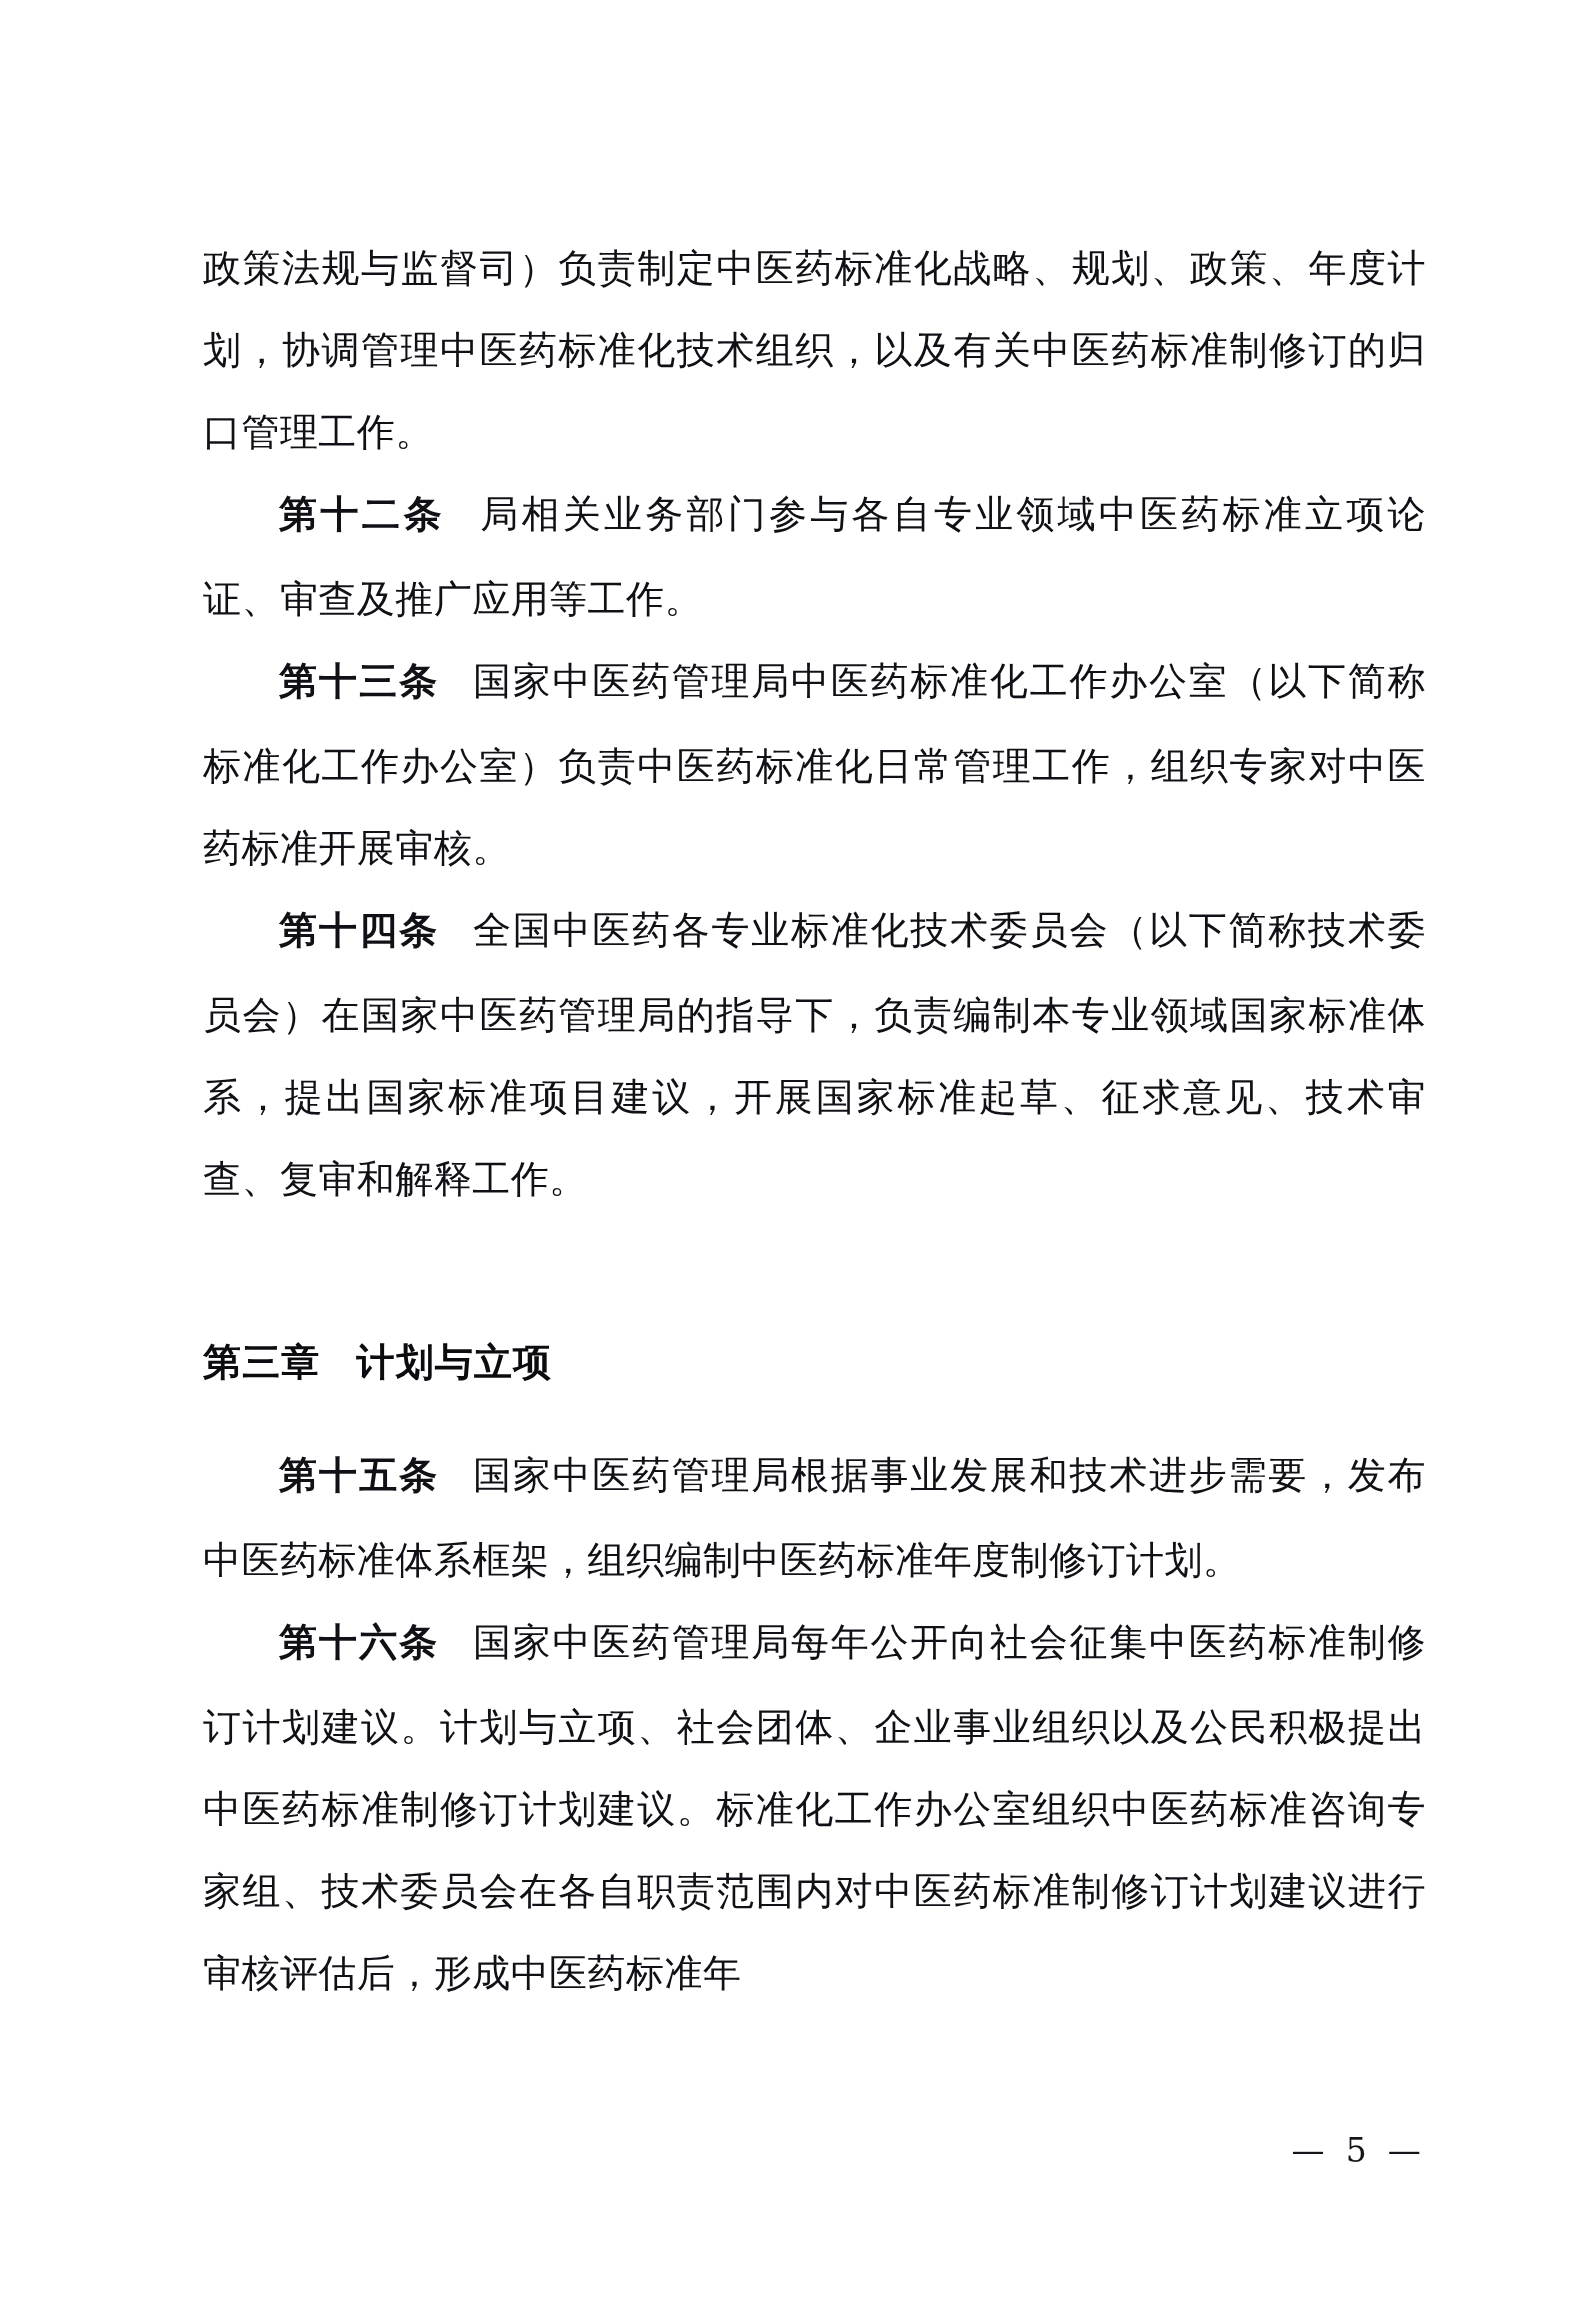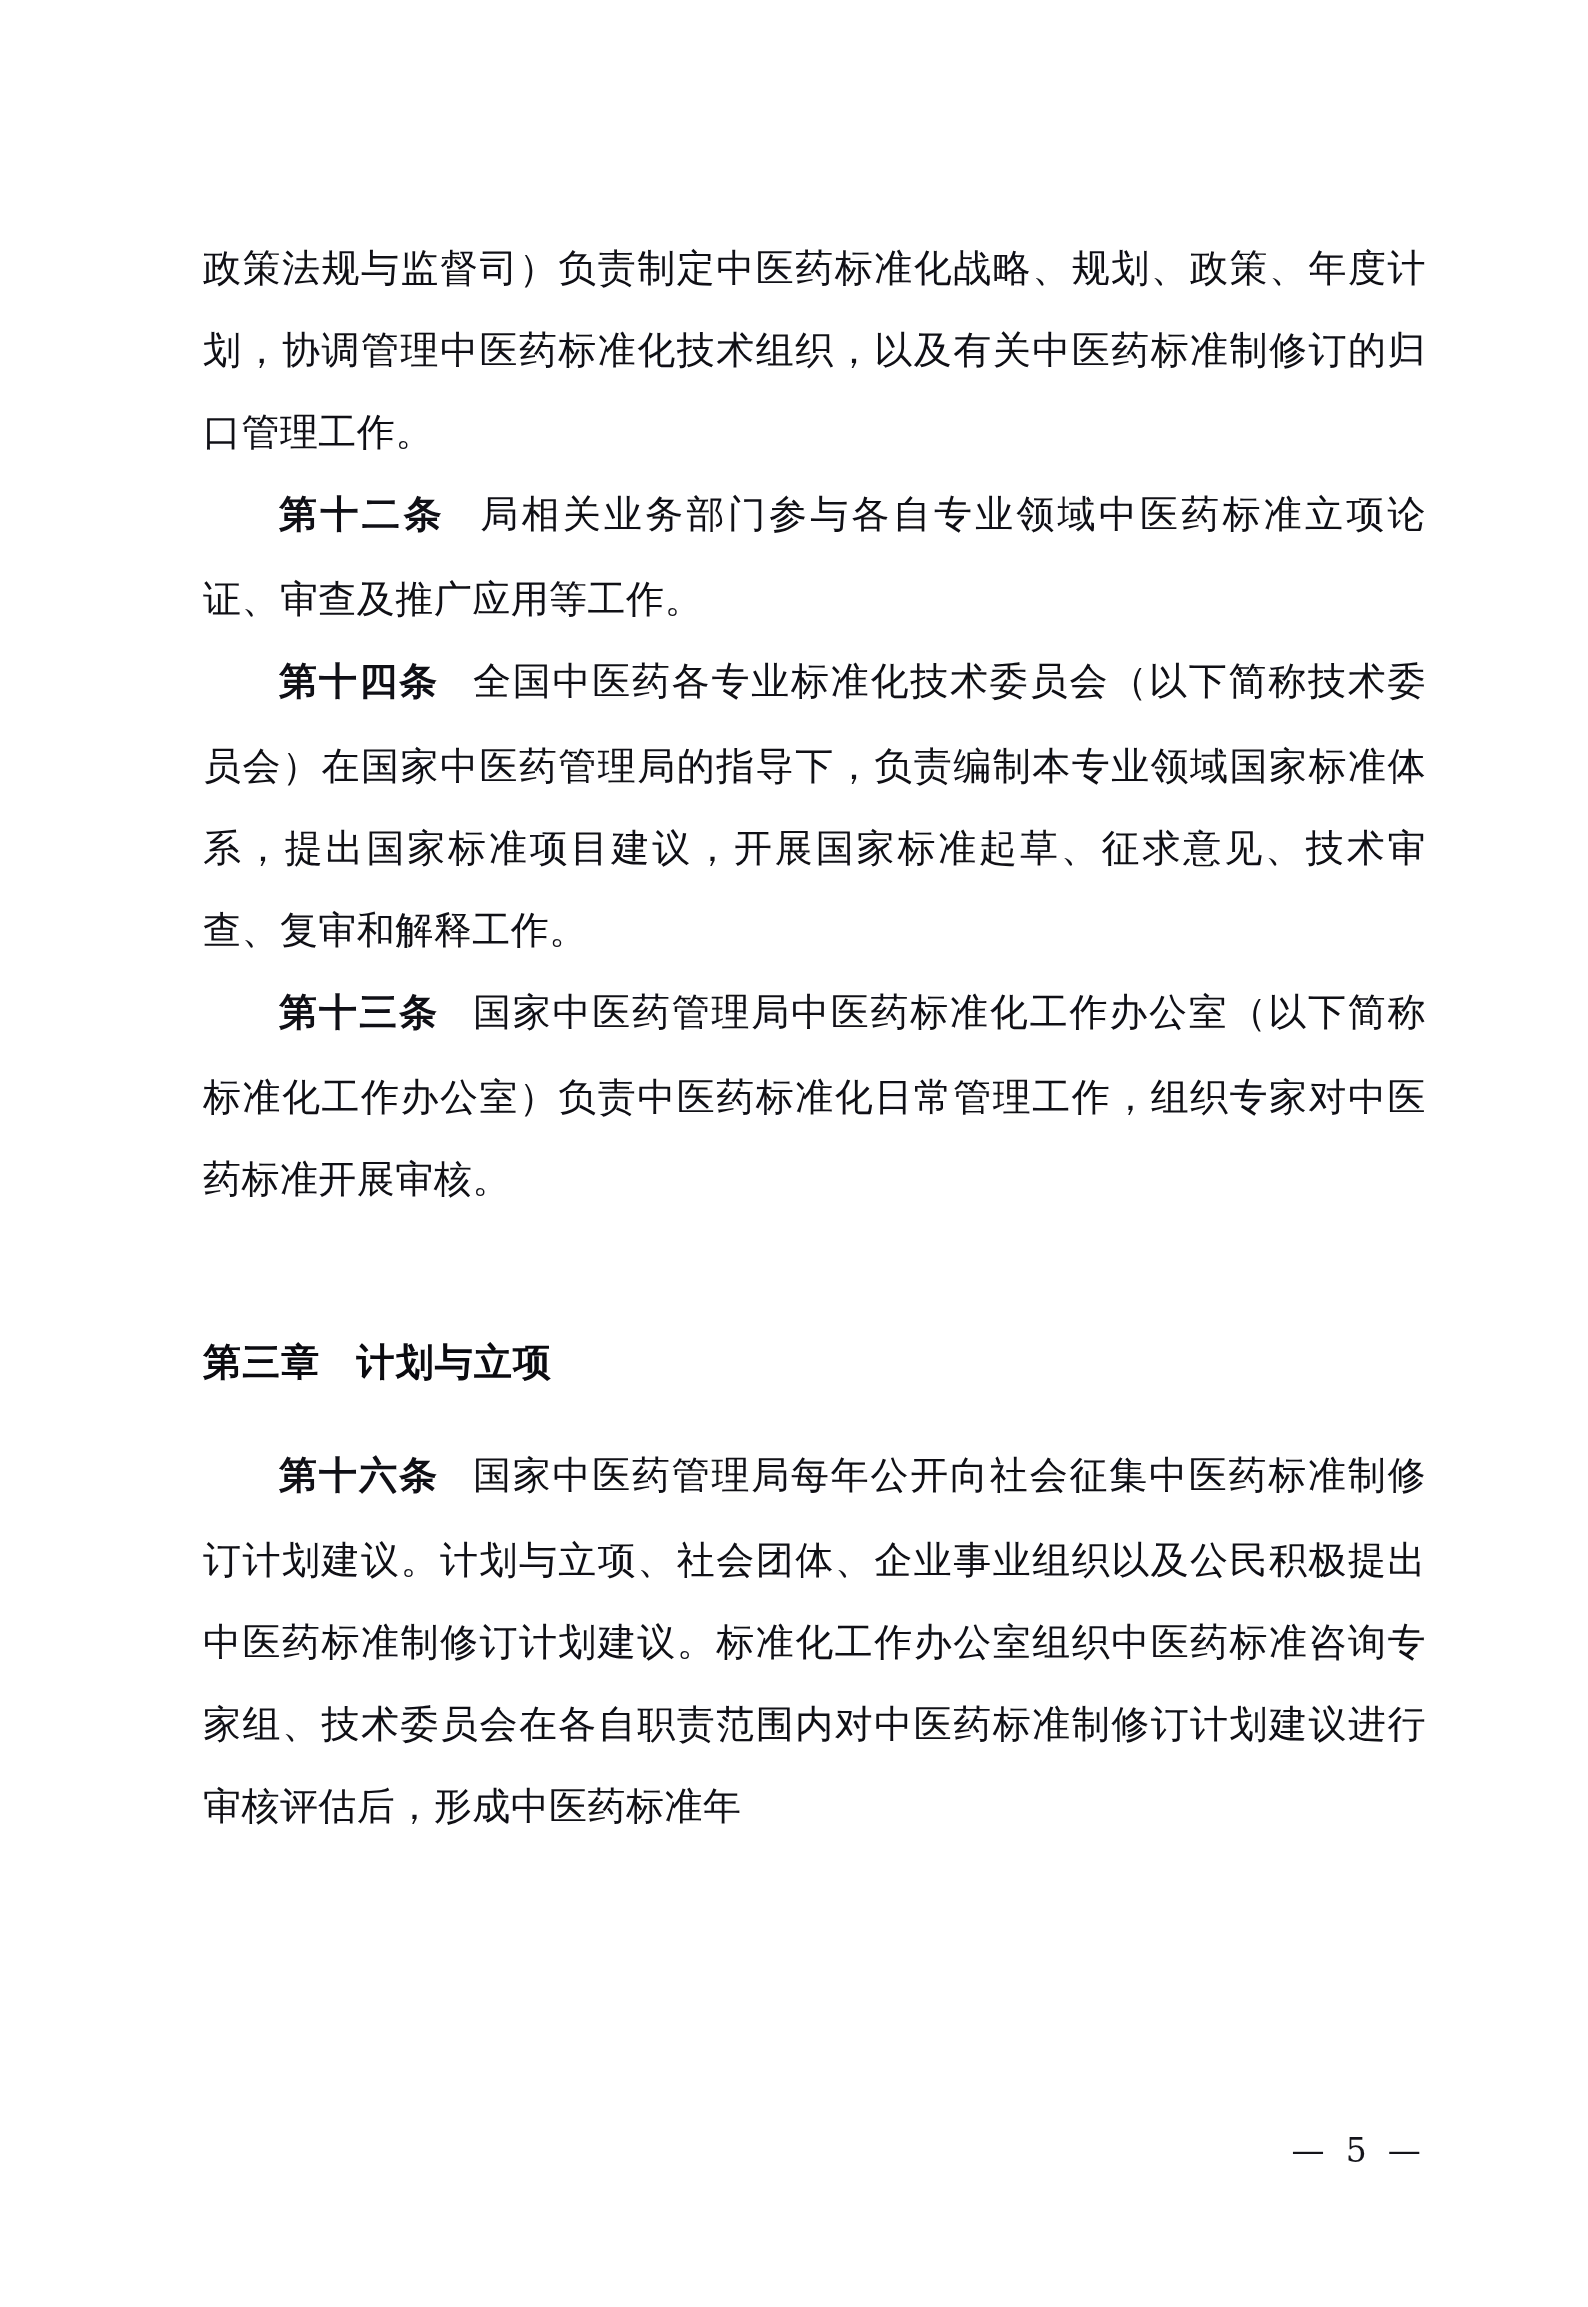--- a/index.html
+++ b/index.html
@@ -99,30 +99,31 @@
 <body>
 
 <div class="page">
 
   <div class="text-column">
 
     <p class="para continued">政策法规与监督司）负责制定中医药标准化战略、规划、政策、年度计划，协调管理中医药标准化技术组织，以及有关中医药标准制修订的归口管理工作。</p>
 
     <p class="para article"><span class="marker">第十二条</span><span class="marker-gap"></span><span>局相关业务部门参与各自专业领域中医药标准立项论证、审查及推广应用等工作。</span></p>
 
+    <p class="para article"><span class="marker">第十三条</span><span class="marker-gap"></span><span>国家中医药管理局中医药标准化工作办公室（以下简称标准化工作办公室）负责中医药标准化日常管理工作，组织专家对中医药标准开展审核。</span></p>
+
     <p class="para article"><span class="marker">第十四条</span><span class="marker-gap"></span><span>全国中医药各专业标准化技术委员会（以下简称技术委员会）在国家中医药管理局的指导下，负责编制本专业领域国家标准体系，提出国家标准项目建议，开展国家标准起草、征求意见、技术审查、复审和解释工作。</span></p>
-
-    <p class="para article"><span class="marker">第十三条</span><span class="marker-gap"></span><span>国家中医药管理局中医药标准化工作办公室（以下简称标准化工作办公室）负责中医药标准化日常管理工作，组织专家对中医药标准开展审核。</span></p>
 
     <div class="gap-before-chapter"></div>
 
     <div class="chapter-heading"><span>第三章</span><span class="chapter-gap"></span><span>计划与立项</span></div>
 
     <div class="gap-after-chapter"></div>
 
+    <p class="para article"><span class="marker">第十五条</span><span class="marker-gap"></span><span>国家中医药管理局根据事业发展和技术进步需要，发布中医药标准体系框架，组织编制中医药标准年度制修订计划。</span></p>
 
     <p class="para article"><span class="marker">第十六条</span><span class="marker-gap"></span><span>国家中医药管理局每年公开向社会征集中医药标准制修订计划建议。计划与立项、社会团体、企业事业组织以及公民积极提出中医药标准制修订计划建议。标准化工作办公室组织中医药标准咨询专家组、技术委员会在各自职责范围内对中医药标准制修订计划建议进行审核评估后，形成中医药标准年</span></p>
 
   </div>
 
   <div class="footer">— 5 —</div>
 
 </div>
 
 

